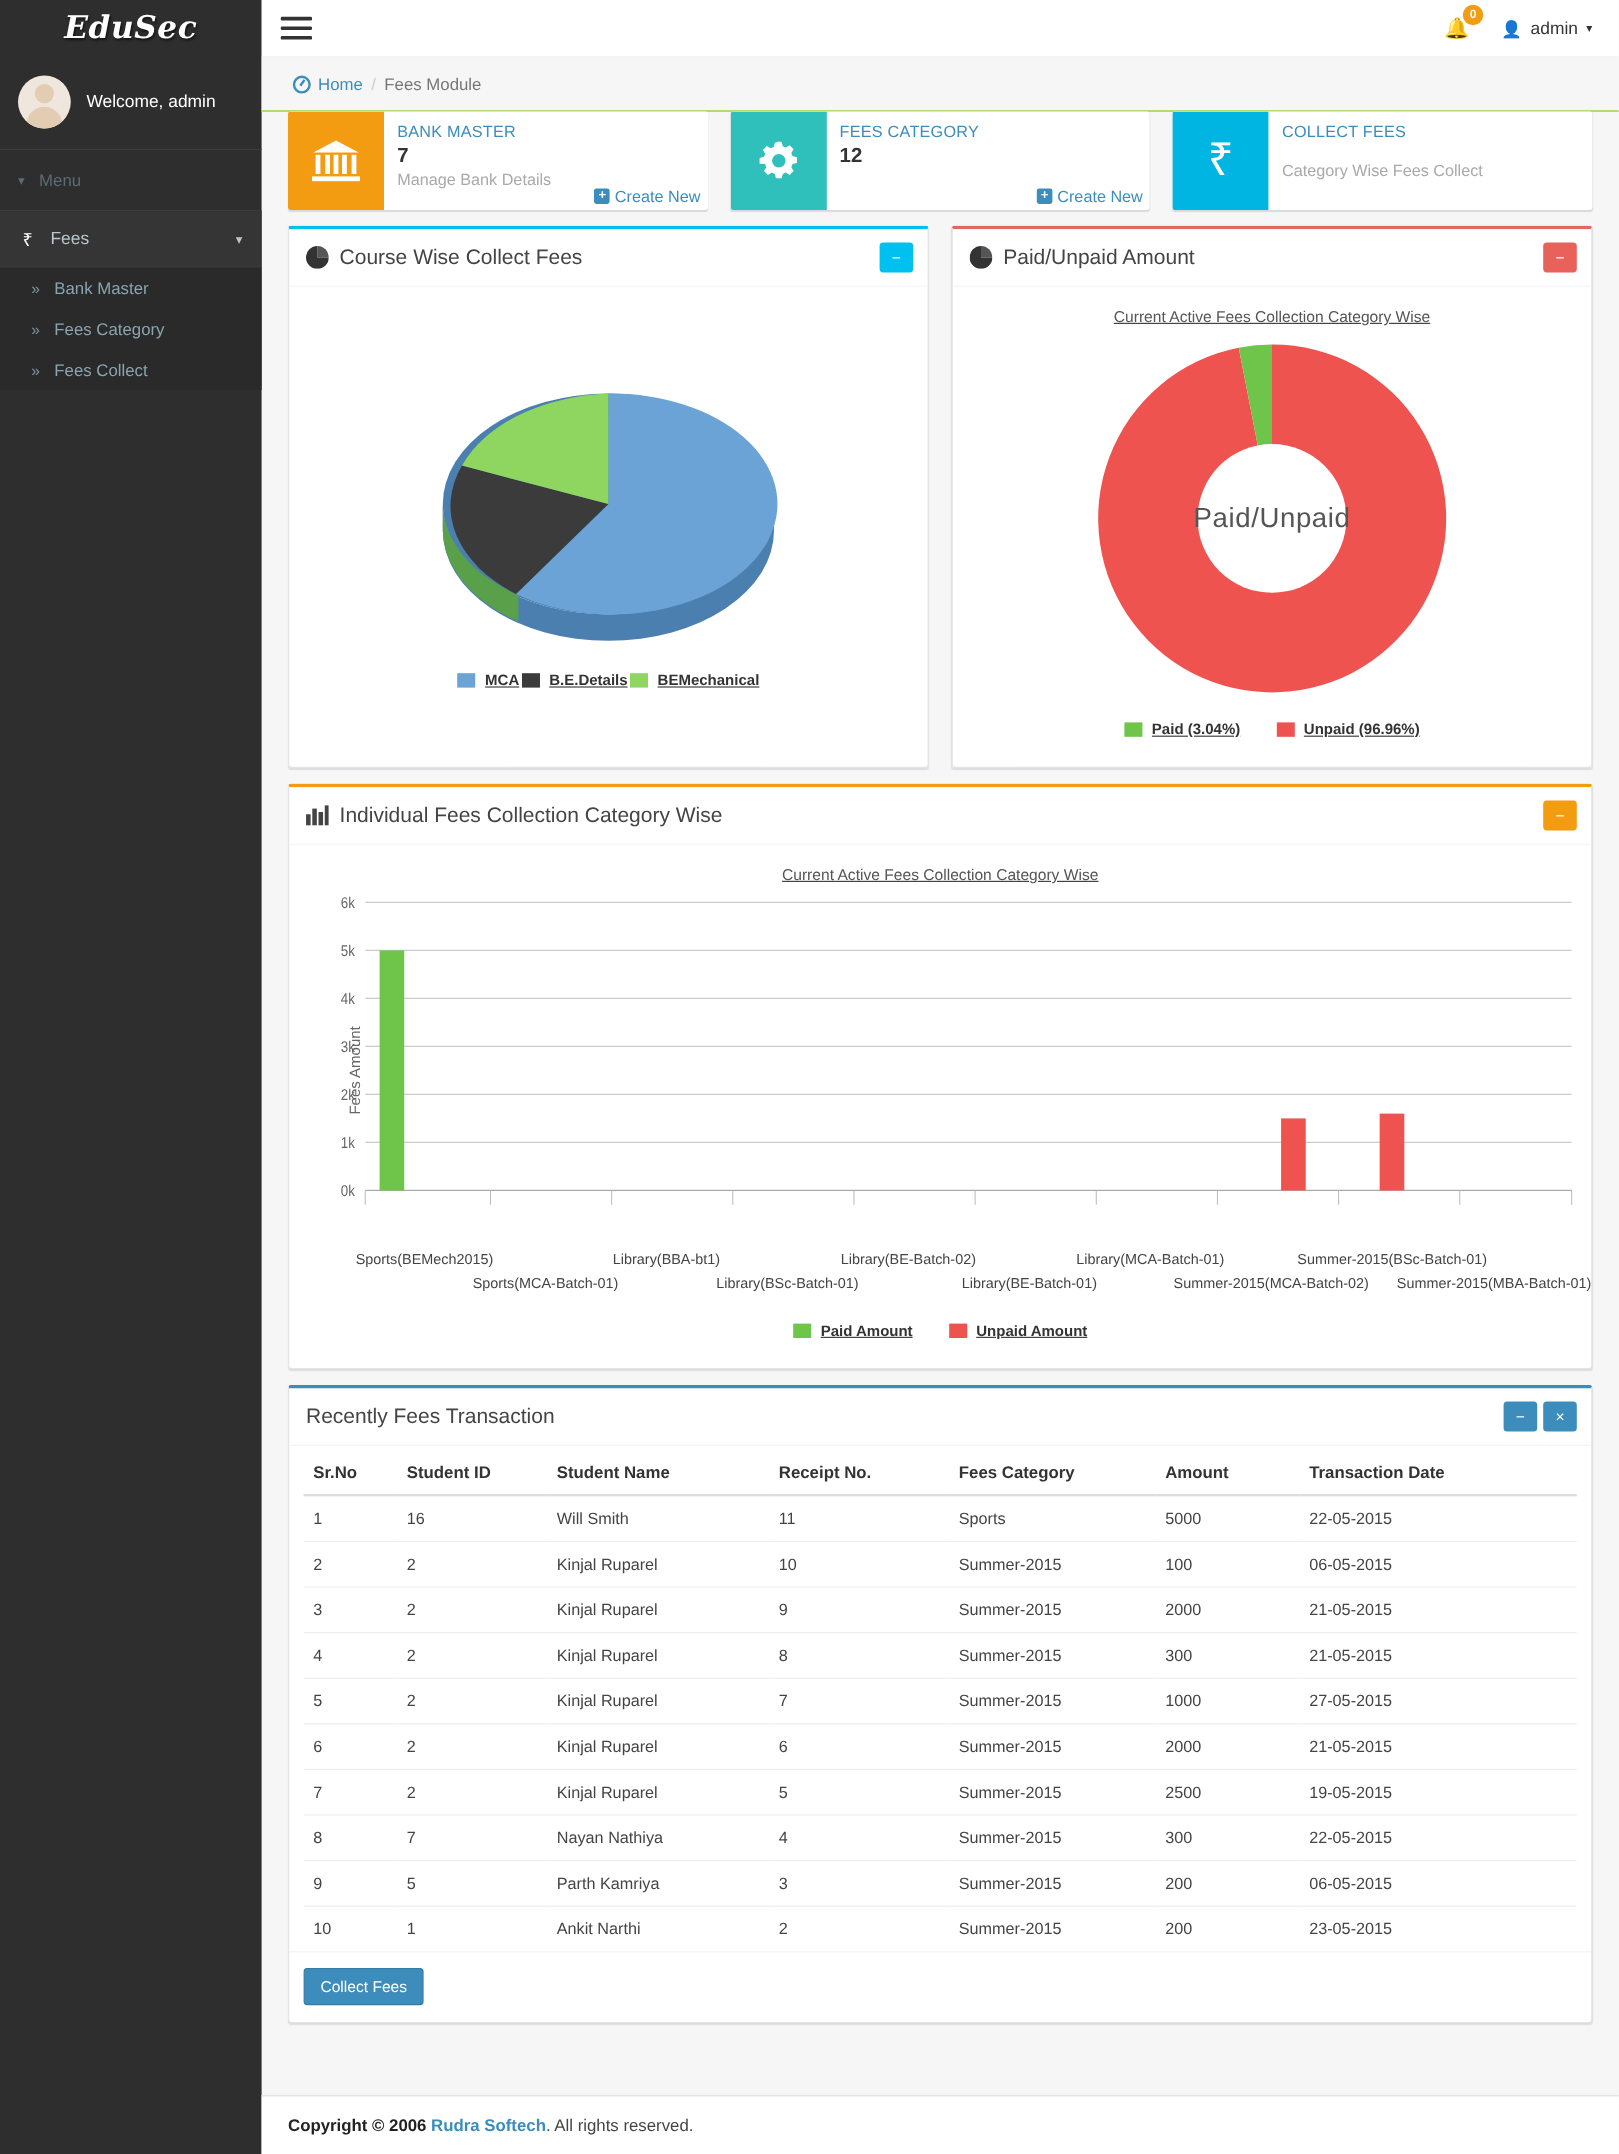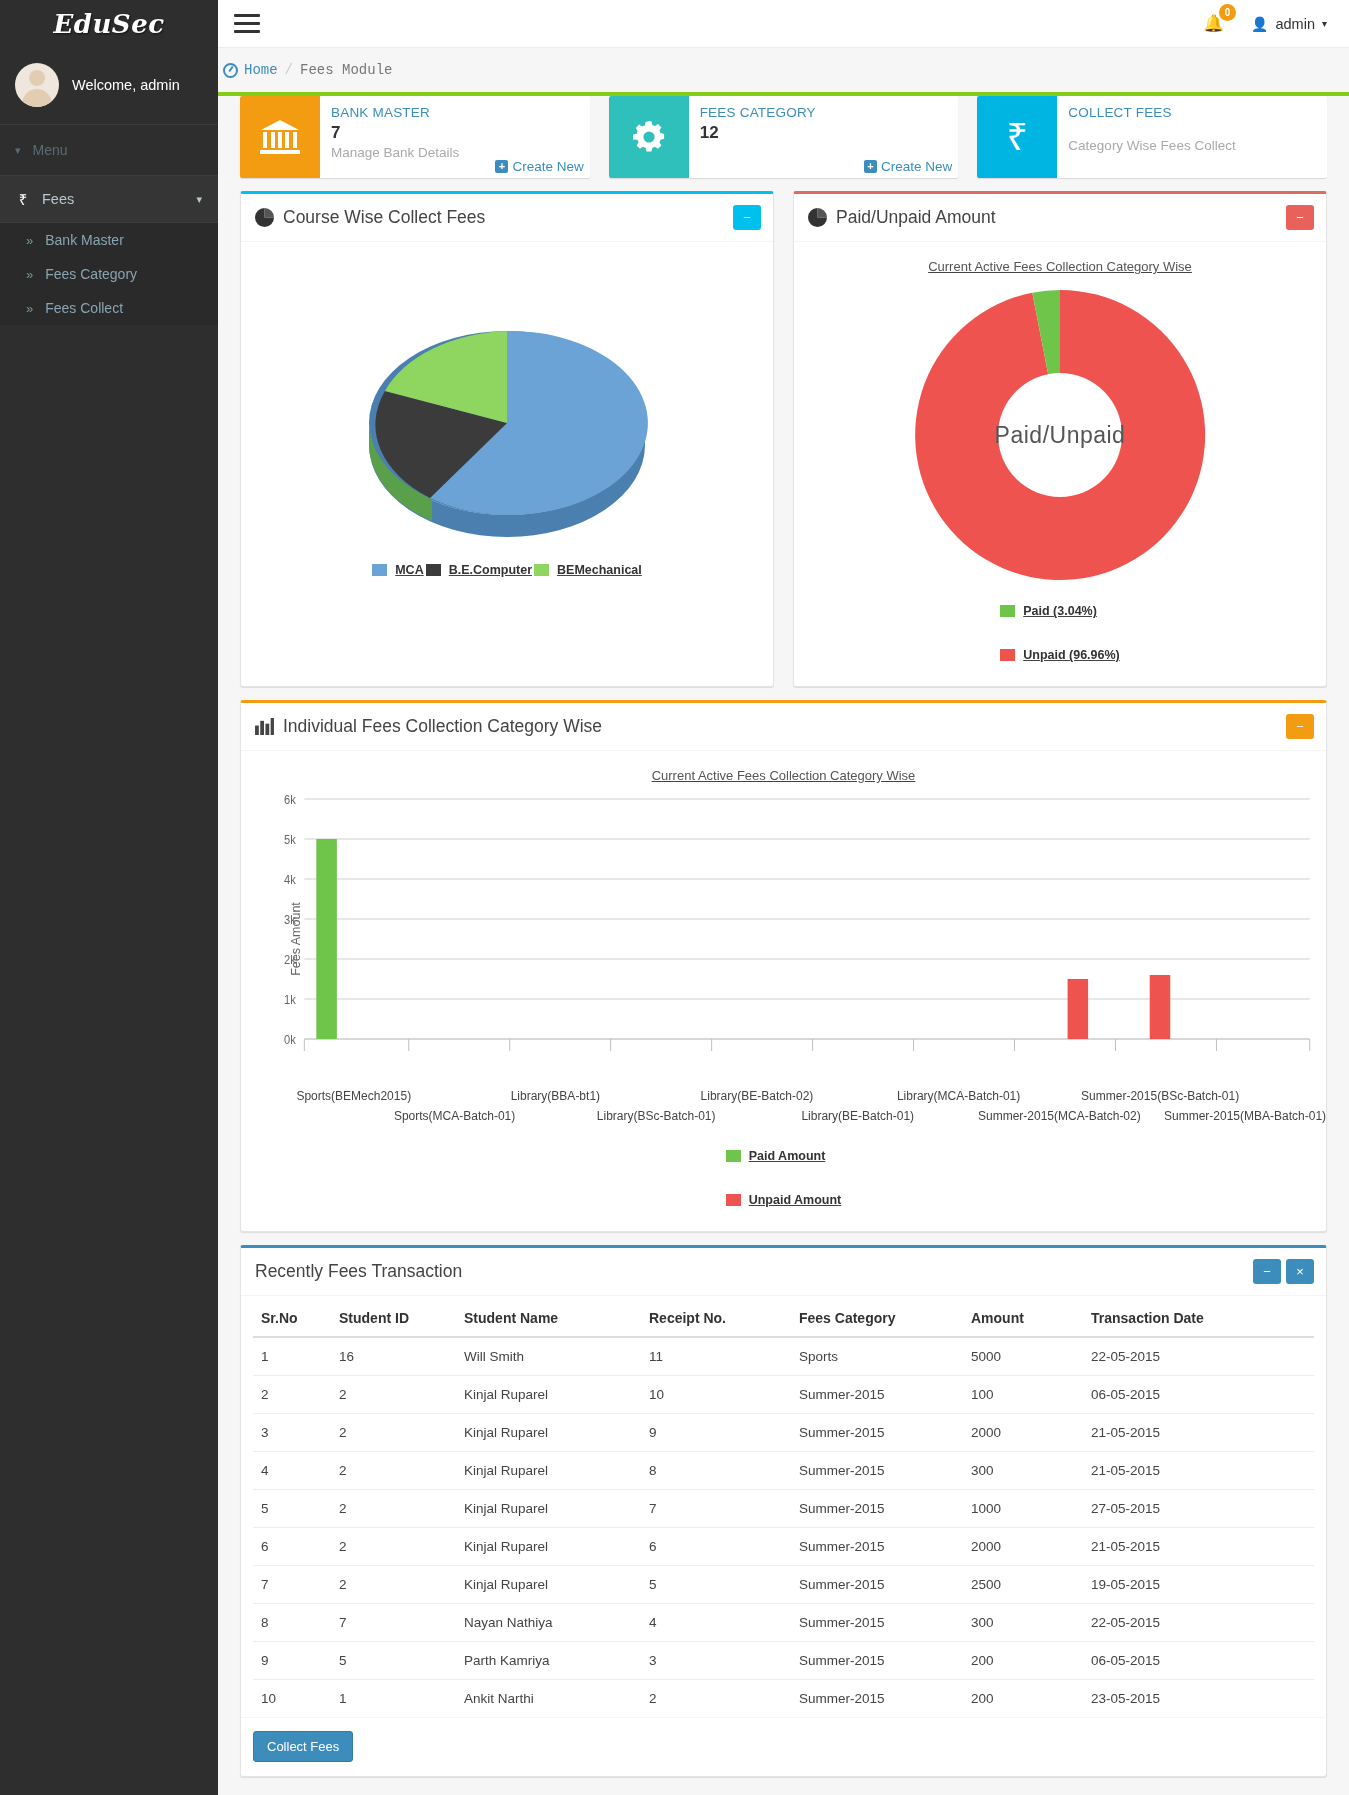--- a/index.html
+++ b/index.html
@@ -90,24 +90,23 @@
     position: absolute; top: -9px; right: -11px;
     background: #f39c12; color: #fff; border-radius: 50%;
     font-size: 10px; width: 17px; height: 17px; line-height: 17px;
     text-align: center; font-weight: bold;
   }
   .user-menu { display: flex; align-items: center; gap: 7px; font-size: 14.5px; color: #333; cursor: pointer; }
   .user-menu .uicon { font-size: 14px; }
   .user-menu .caret { font-size: 10px; }
 
   .breadcrumb {
-    background: #f6f6f6; padding: 14px 5px;
+    background: #f6f6f6; padding: 14px 26px;
     font-size: 14px; display: flex; align-items: center; gap: 7px;
-    border-bottom: 4px solid #84cc16;
-    font-family: Liberation Mono, monospace;
+    border-bottom: 1px solid #84cc16;
   }
   .breadcrumb a { color: #3c8dbc; text-decoration: none; display: flex; align-items: center; gap: 6px; }
   .bc-sep { color: #ccc; }
   .bc-cur { color: #777; }
   .dash-icon {
     display: inline-block; width: 15px; height: 15px; border-radius: 50%;
     border: 2px solid #3c8dbc; position: relative;
   }
   .dash-icon::after {
     content: ""; position: absolute; left: 5px; top: 1px;
@@ -172,21 +171,21 @@
   .bt-orange { background: #f39c12; }
   .bt-blue { background: #3c8dbc; }
 
   .panel-body { padding: 11px 12px 10px; text-decoration: underline; }
 
   .chart-subtitle { text-align: center; font-size: 13px; color: #555; padding: 6px 0 2px; }
 
   
   .pie-area { height: 300px; display: flex; align-items: center; justify-content: center; }
   .legend { display: flex; flex-direction: row; gap: 2px; align-items: flex-start; padding: 10px 0 14px; }
-  .legend.row-legend { flex-direction: column; gap: 30px; justify-content: center; }
+  .legend.row-legend { flex-direction: row; gap: 30px; justify-content: center; }
   .legend-item { display: flex; align-items: center; gap: 8px; font-size: 12.5px; font-weight: bold; color: #333; }
   .swatch { width: 15px; height: 12px; flex: 0 0 15px; }
   .legend-wrap { display: flex; justify-content: center; }
 
   
   .donut-center {
     position: absolute; left: 50%; top: 50%; transform: translate(-50%,-50%);
     font-size: 23px; color: #555; letter-spacing: .5px;
   }
 
@@ -386,21 +385,21 @@
               </svg>
             </div>
             <div class="legend-wrap">
               <div class="legend">
                 <div class="legend-item">
                   <span class="swatch" style="background:#6ba3d6"></span>
                   <span>MCA</span>
                 </div>
                 <div class="legend-item">
                   <span class="swatch" style="background:#3b3b3b"></span>
-                  <span>B.E.Computer</span>
+                  <span>B.E.Details</span>
                 </div>
                 <div class="legend-item">
                   <span class="swatch" style="background:#8ed65f"></span>
                   <span>BEMechanical</span>
                 </div>
               </div>
             </div>
           </div>
         </div>
 

